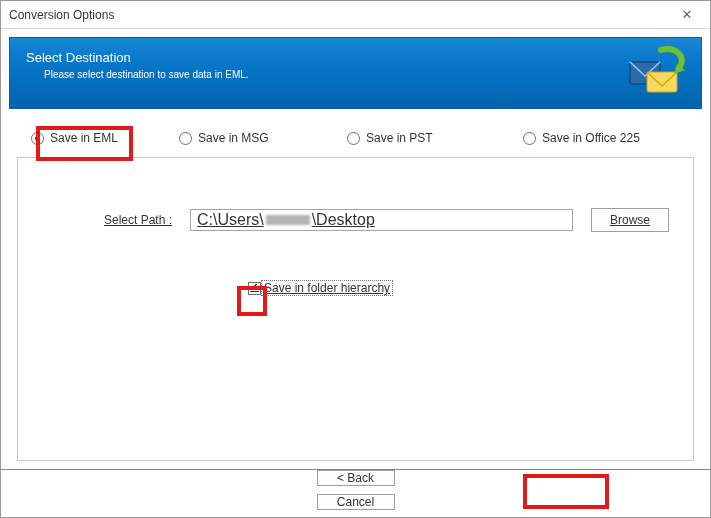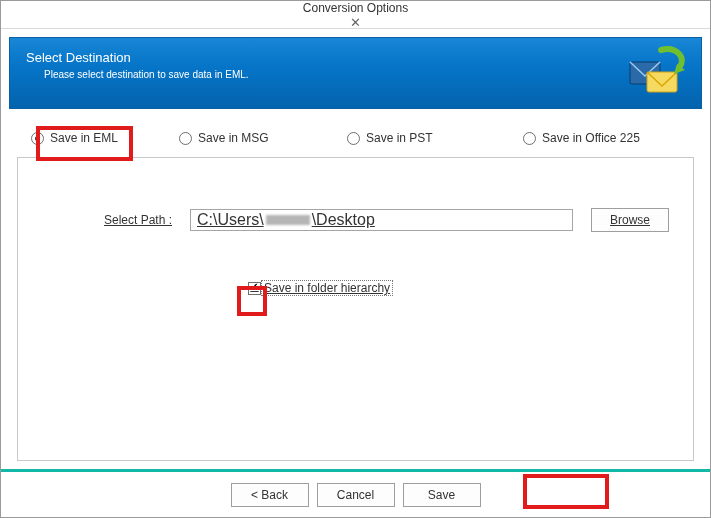--- a/index.html
+++ b/index.html
@@ -16,21 +16,20 @@
     border: 1px solid #9a9a9a;
     background: #fff;
     display: flex; flex-direction: column;
   }
   .titlebar {
     height: 28px;
     background: #fff;
     border-bottom: 1px solid #d9d9d9;
     display: flex; align-items: center;
     padding: 0 8px;
-    flex-direction: column;
   }
   .titlebar .title { flex: 1; color: #333; font-size: 12px; }
   .titlebar .close {
     width: 30px; height: 100%;
     display: flex; align-items: center; justify-content: center;
     color: #666; font-size: 13px; cursor: default;
   }
   .header-strip {
     margin: 8px 8px 0 8px;
     height: 72px;
@@ -126,23 +125,23 @@
     font-size: 11px; line-height: 1;
     color: #000;
   }
   .checkbox.checked::before { content: "✔"; position: relative; top: -1px; font-size: 10px; }
   .hier-label {
     border: 1px dotted #777;
     padding: 0 2px;
   }
   .footer {
     height: 48px;
-    border-top: 3px solid #14b8a6;
-    display: flex; align-items: center; justify-content: center;
-    padding: 0 16px; gap: 8px;
+    border-top: 1px solid #14b8a6;
+    display: flex; align-items: center; justify-content: space-between;
+    padding: 0 16px; gap: 8px; flex-direction: column;
   }
   .btn {
     min-width: 78px; height: 24px;
     border: 1px solid #9e9e9e;
     background: #fdfdfd;
     display: flex; align-items: center; justify-content: center;
     padding: 0 10px;
     cursor: default;
   }
   

